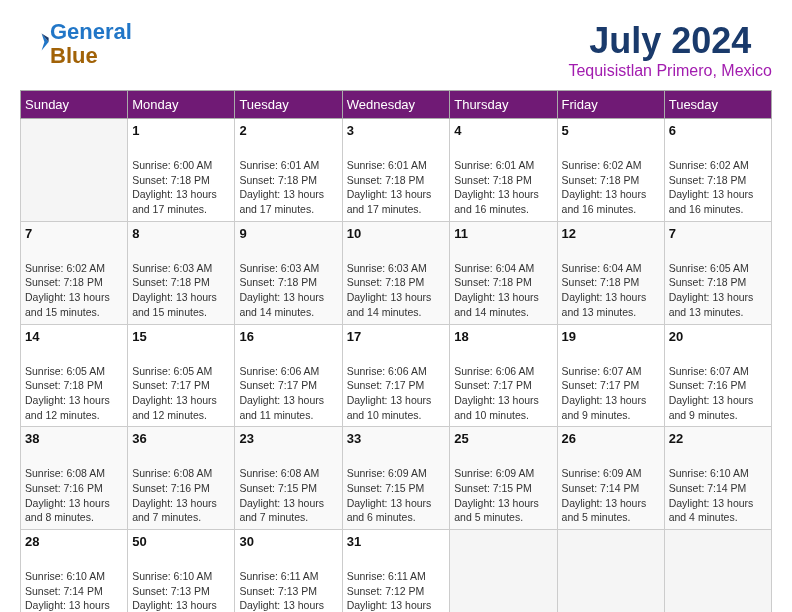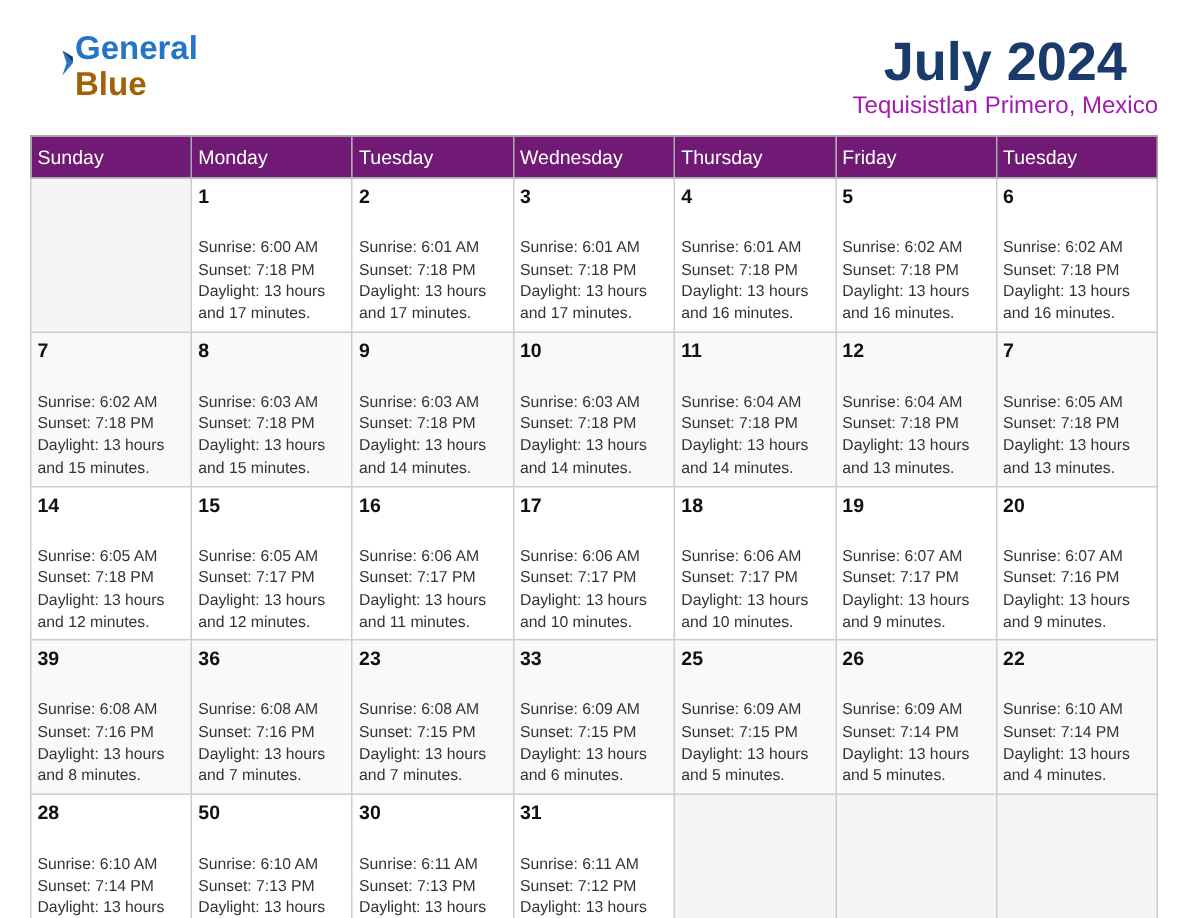--- a/index.html
+++ b/index.html
@@ -205,21 +205,21 @@
           <span class="day-number">19</span>
           <div class="day-info">Sunrise: 6:07 AM<br>Sunset: 7:17 PM<br>Daylight: 13 hours<br>and 9 minutes.</div>
         </td>
         <td>
           <span class="day-number">20</span>
           <div class="day-info">Sunrise: 6:07 AM<br>Sunset: 7:16 PM<br>Daylight: 13 hours<br>and 9 minutes.</div>
         </td>
       </tr>
       <tr>
         <td>
-          <span class="day-number">39</span>
+          <span class="day-number">38</span>
           <div class="day-info">Sunrise: 6:08 AM<br>Sunset: 7:16 PM<br>Daylight: 13 hours<br>and 8 minutes.</div>
         </td>
         <td>
           <span class="day-number">36</span>
           <div class="day-info">Sunrise: 6:08 AM<br>Sunset: 7:16 PM<br>Daylight: 13 hours<br>and 7 minutes.</div>
         </td>
         <td>
           <span class="day-number">23</span>
           <div class="day-info">Sunrise: 6:08 AM<br>Sunset: 7:15 PM<br>Daylight: 13 hours<br>and 7 minutes.</div>
         </td>

